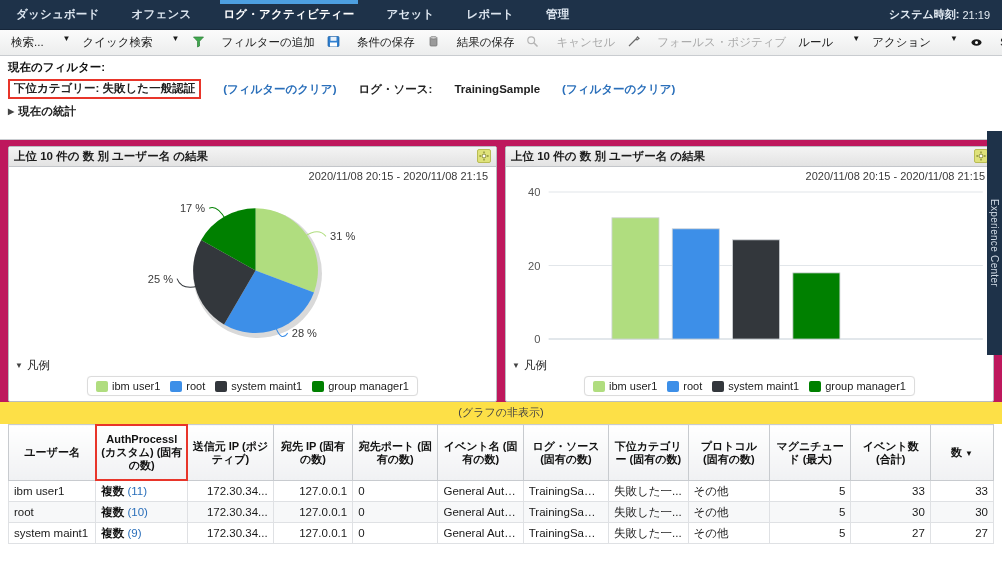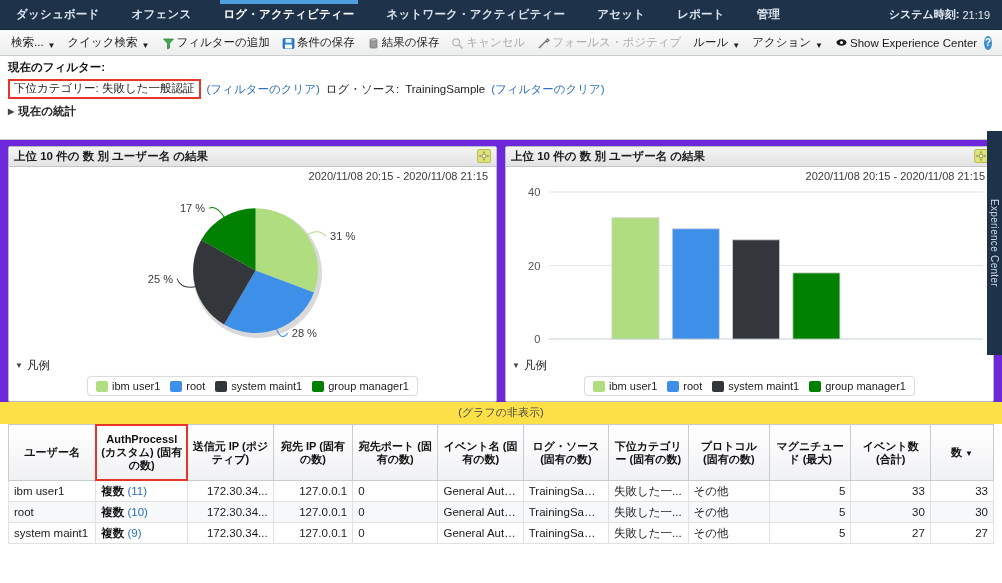--- a/index.html
+++ b/index.html
@@ -57,22 +57,22 @@
   #toolbar {
     height: 26px;
     background: linear-gradient(#fbfbfb, #eceded);
     border-bottom: 1px solid #c9ccd0;
     display: flex; align-items: center;
     padding: 0 6px;
     gap: 2px;
     position: relative;
   }
   .tb-item {
-    display: inline-flex; align-items: flex-end;
-    gap: 2px;
+    display: inline-flex; align-items: flex-start;
+    gap: 17px;
     padding: 2px 5px;
     font-size: 11.5px;
     color: #1a1a1a;
     white-space: nowrap;
     cursor: pointer;
     border-radius: 2px;
   }
   .tb-item.disabled { color: #a9a9a9; cursor: default; }
   .caret { font-size: 8px; line-height: 1; margin-left: 2px; }
   .tb-icon { width: 13px; height: 13px; display: inline-block; position: relative; flex: 0 0 auto;}
@@ -86,38 +86,38 @@
     cursor: pointer;
   }
 
   
   #filterbar {
     background: #fff;
     border-bottom: 1px solid #c9ccd0;
     padding: 4px 8px 20px 8px;
   }
   #filter-title { font-weight: bold; font-size: 11.5px; color: #111; margin-bottom: 4px;}
-  #filter-row { display: flex; align-items: center; gap: 6px; font-size: 11.5px; flex-wrap: nowrap;}
+  #filter-row { display: flex; align-items: center; gap: 22px; font-size: 11.5px; flex-wrap: nowrap; font-weight: bold;}
   .hl-box {
     border: 2px solid #e8352a;
     padding: 1px 4px 2px 4px;
     display: inline-block;
     line-height: 13px;
   }
   .lnk { color: #2a6fba; cursor: pointer; }
   #stats-row { margin-top: 5px; font-size: 11.5px; font-weight: bold; display: flex; align-items: center; gap: 4px;}
   .tri-right { font-size: 8px; color: #444; }
   .tri-down { font-size: 8px; color: #444; }
 
   
   #charts {
     display: flex;
     gap: 8px;
     padding: 6px 8px 0 8px;
-    background: #6d28d9;
+    background: #be185d;
     height: 262px;
   }
   .panel {
     flex: 1 1 0;
     background: #fff;
     border: 1px solid #b9bdc2;
     border-radius: 2px;
     display: flex; flex-direction: column;
     min-width: 0;
     position: relative;
@@ -244,23 +244,20 @@
 
 <div id="topnav">
     <div class="nav-item">
       <span>ダッシュボード</span>
     </div>
     <div class="nav-item">
       <span>オフェンス</span>
     </div>
     <div class="nav-item active">
       <span>ログ・アクティビティー</span>
-    </div>
-    <div class="nav-item">
-      <span>ネットワーク・アクティビティー</span>
     </div>
     <div class="nav-item">
       <span>アセット</span>
     </div>
     <div class="nav-item">
       <span>レポート</span>
     </div>
     <div class="nav-item">
       <span>管理</span>
     </div>

